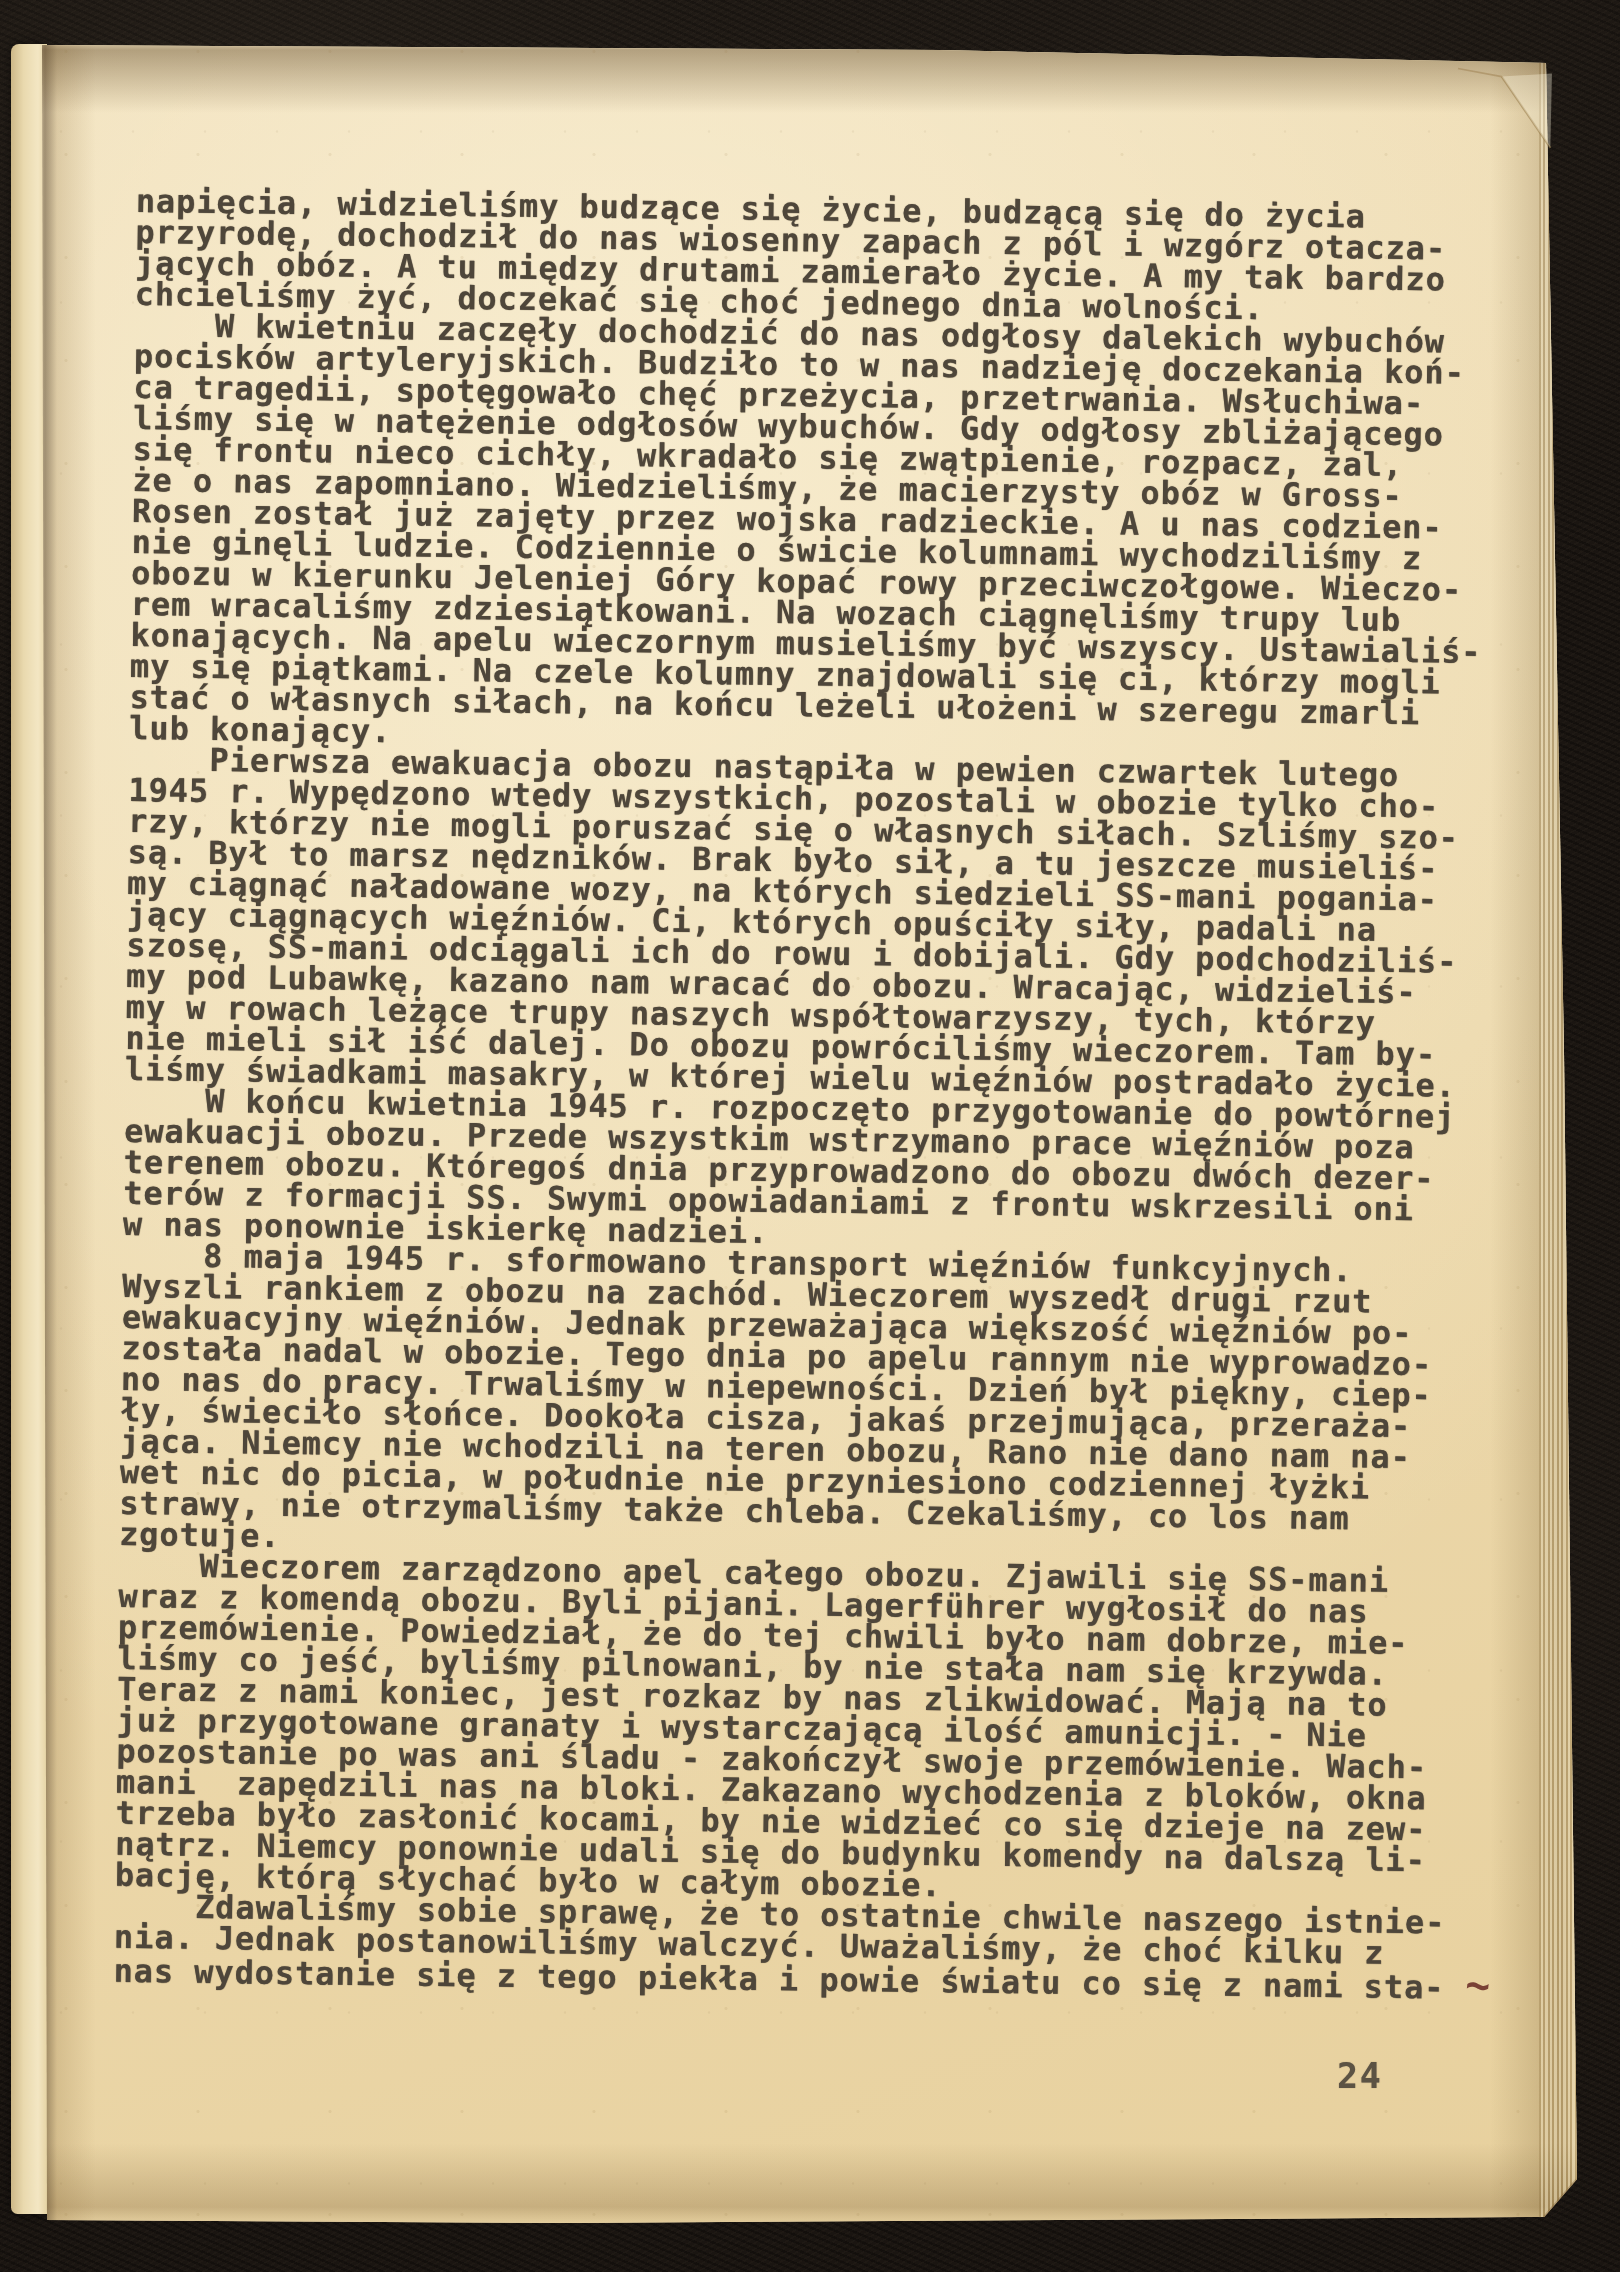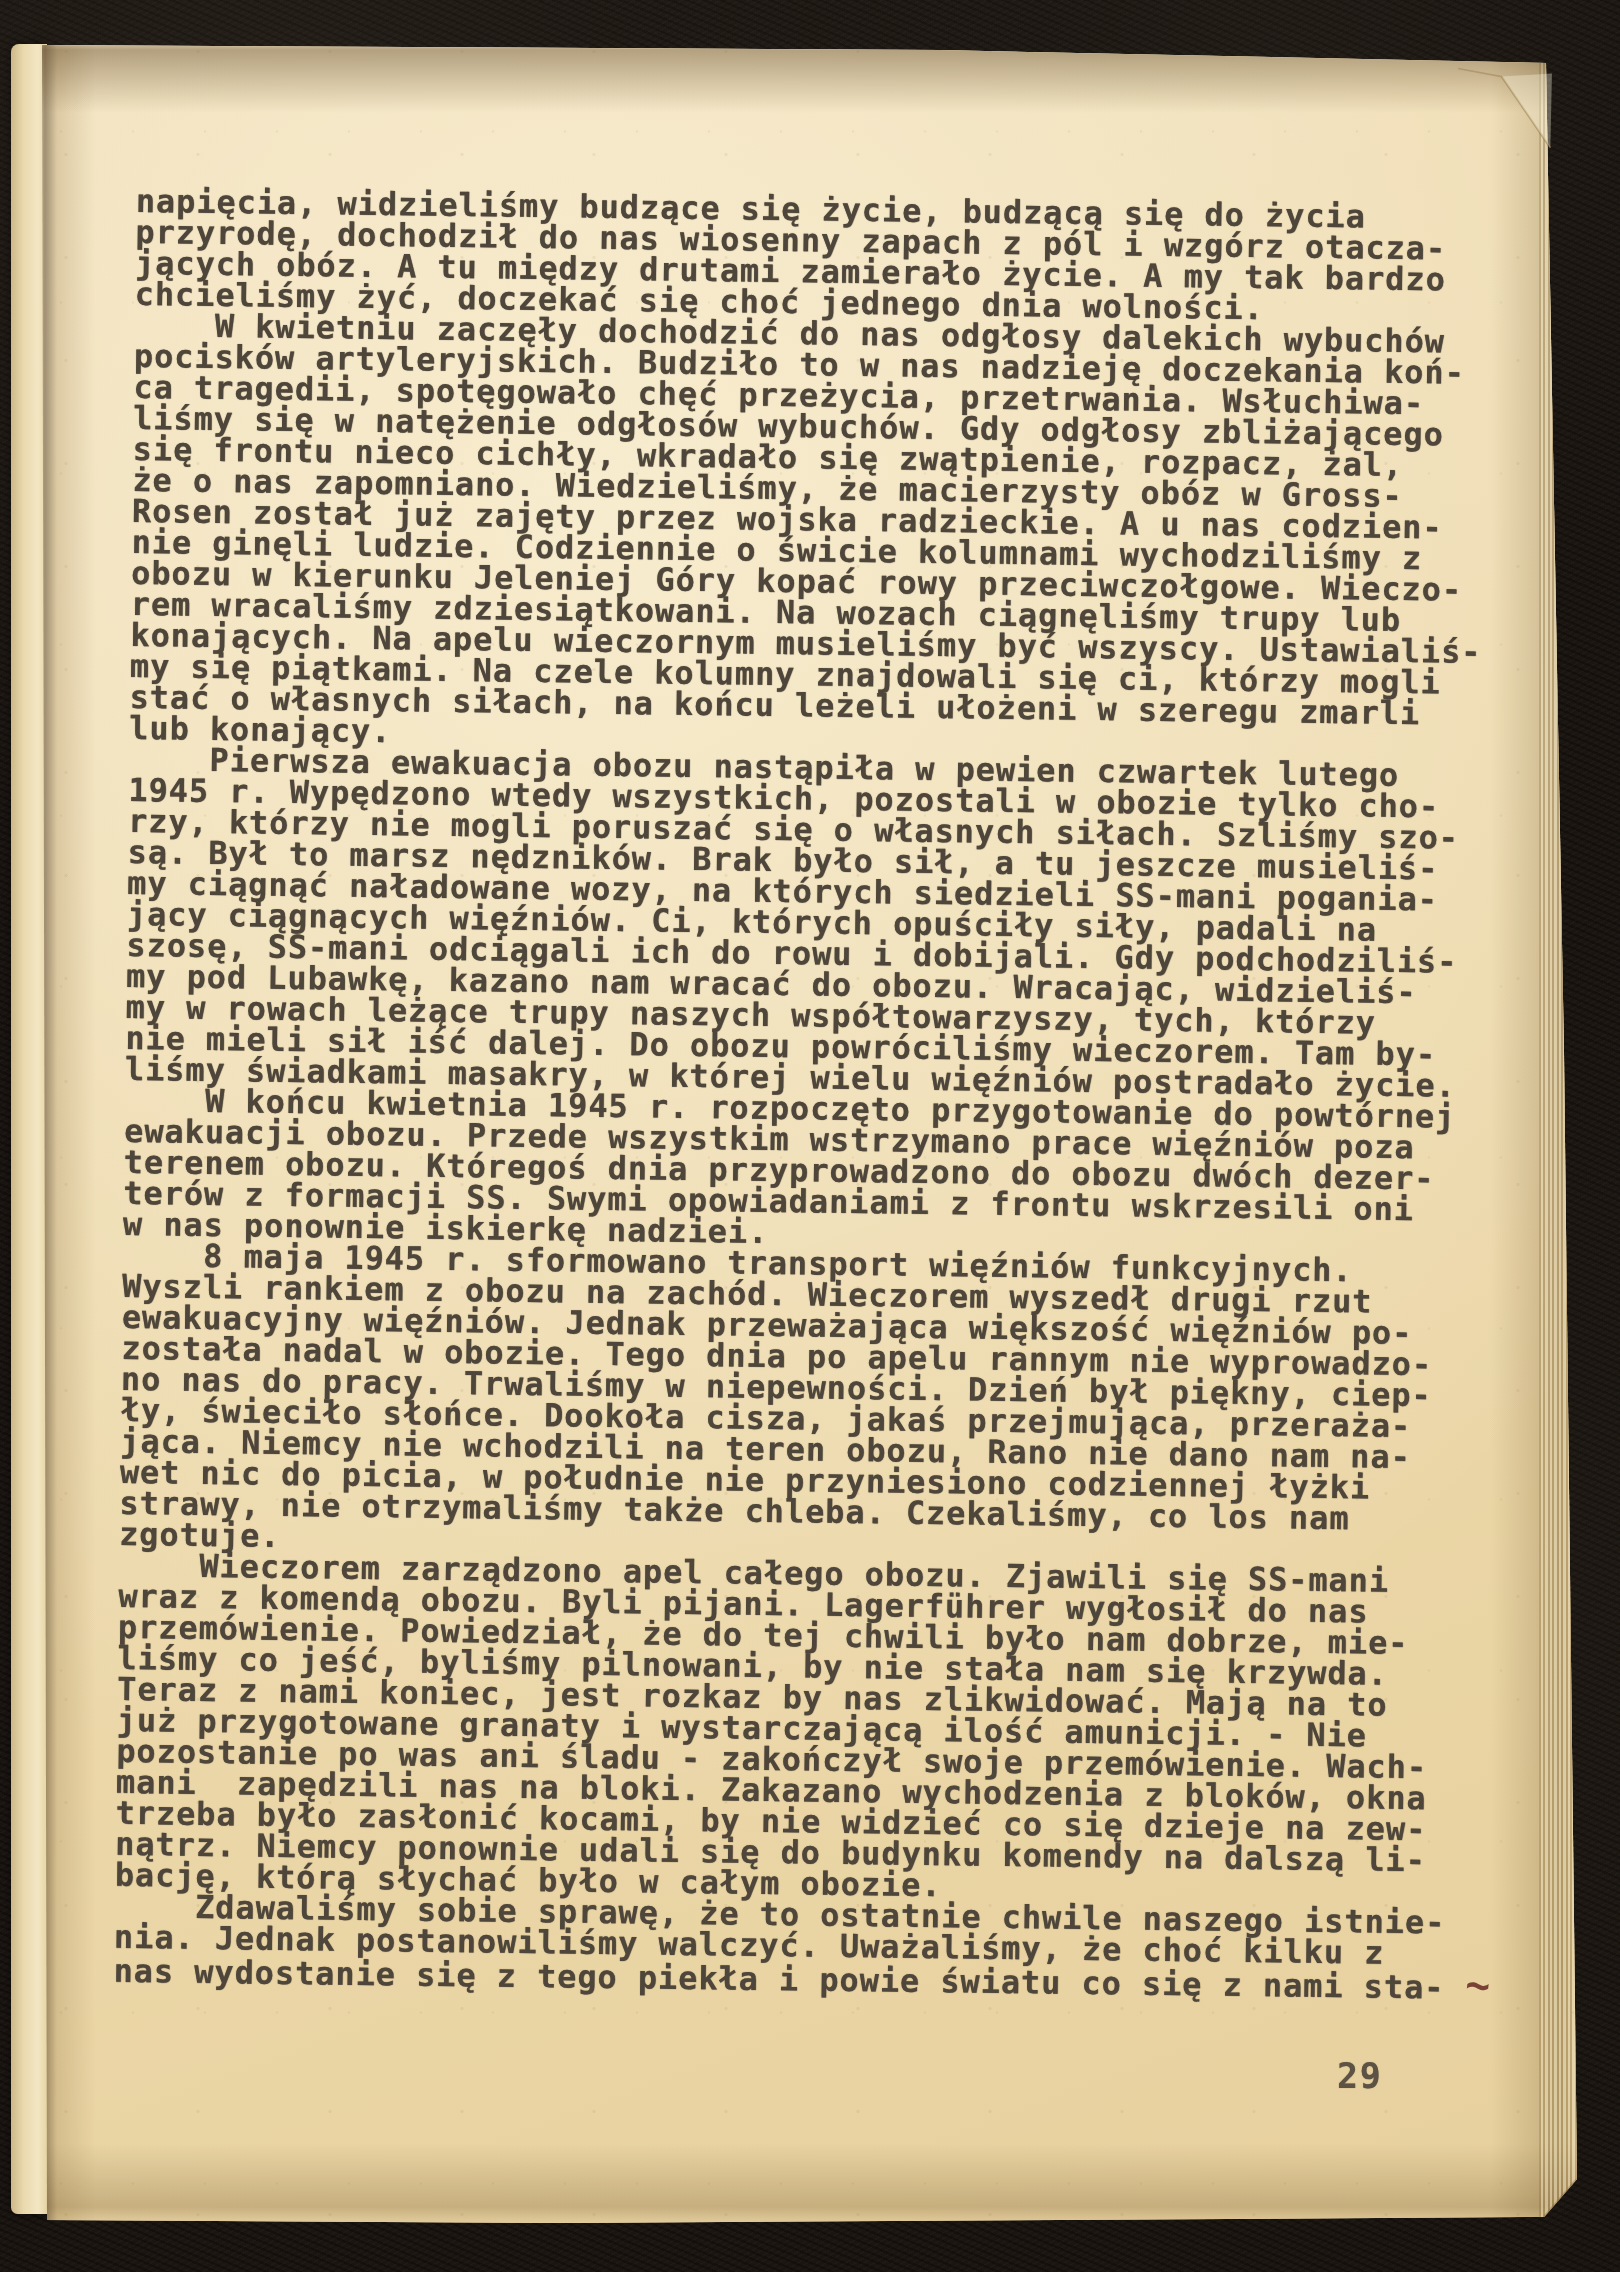--- a/index.html
+++ b/index.html
@@ -165,14 +165,14 @@
       <div class="line">mani  zapędzili nas na bloki. Zakazano wychodzenia z bloków, okna</div>
       <div class="line">trzeba było zasłonić kocami, by nie widzieć co się dzieje na zew-</div>
       <div class="line">nątrz. Niemcy ponownie udali się do budynku komendy na dalszą li-</div>
       <div class="line">bację, którą słychać było w całym obozie.</div>
       <div class="line">    Zdawaliśmy sobie sprawę, że to ostatnie chwile naszego istnie-</div>
       <div class="line">nia. Jednak postanowiliśmy walczyć. Uważaliśmy, że choć kilku z</div>
       <div class="line">nas wydostanie się z tego piekła i powie światu co się z nami sta-<span class="hand-mark">~</span></div>
     </div>
 </div>
 
-<div class="page-number">29</div>
+<div class="page-number">24</div>
 
 
 </body></html>

